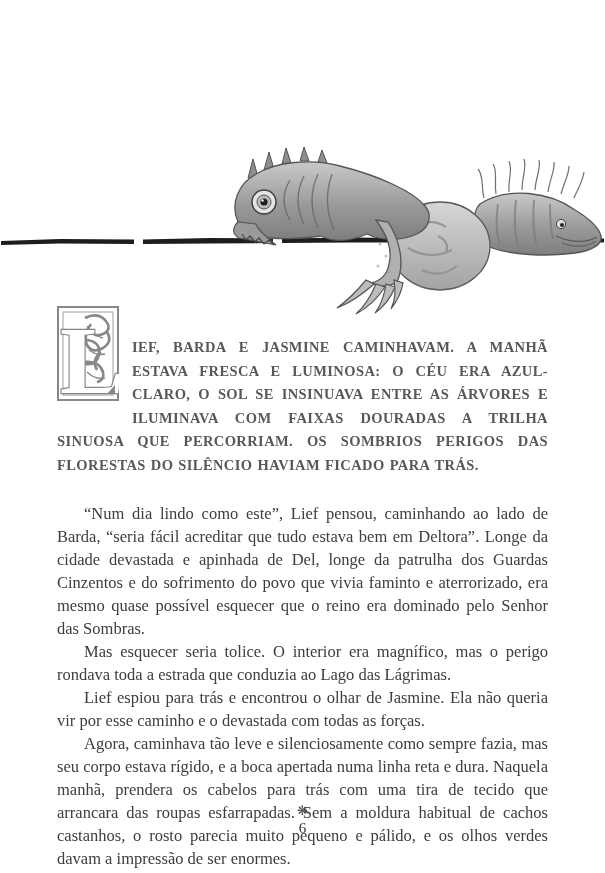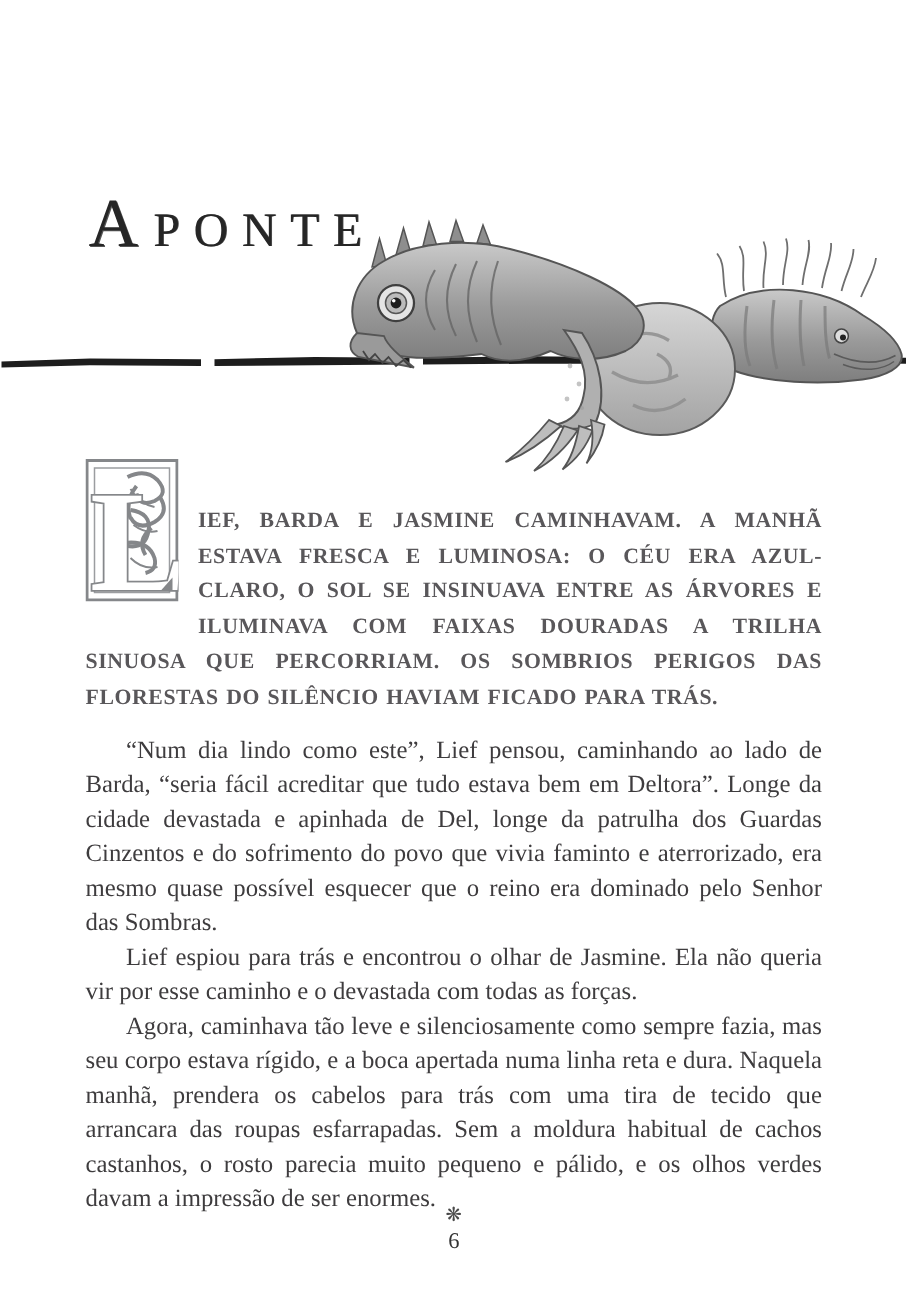--- a/index.html
+++ b/index.html
@@ -34,38 +34,35 @@
     font-size:14.5px;line-height:23.5px;letter-spacing:0.4px;word-spacing:1px;
     color:#59575a;text-align:justify;font-weight:bold;
   }
   .dropcap{
     float:left;width:62px;height:95px;margin:-30px 13px 6px 0;
   }
   .bodytext p{
     margin:0;text-indent:27px;font-size:16.5px;line-height:23px;
     text-align:justify;color:#3e3c3e;
   }
-  .bodytext{margin-top:11px;}
+  .bodytext{margin-top:25px;}
   
   .footer{
     position:absolute;left:0;top:804px;width:100%;text-align:center;z-index:3;
   }
   .footer .ornament{display:block;font-size:13px;line-height:14px;color:#4a4a4a;
     font-family:"DejaVu Sans",sans-serif;}
   .footer .page-number{display:block;font-size:15px;line-height:20px;color:#333;
     font-family:"Liberation Serif",serif;}
 </style>
 </head>
 <body>
 
 <div class="page">
 
-  <div class="chapter-title">
-    <span class="initial">A</span><span class="rest">PONTE</span>
-  </div>
 
   <svg class="rule-svg" width="605" height="16" viewBox="0 0 605 16">
     <path d="M1 7 L60 5 L134 5.5 L134 10 L60 9.5 L1 11 Z" fill="#1d1d1d"></path>
     <path d="M143 5.5 L210 4 L273 4.5 L273 9 L210 9.5 L143 10 Z" fill="#1d1d1d"></path>
     <path d="M282 4.5 L350 3.5 L408 4 L408 8.5 L350 8.5 L282 9 Z" fill="#1d1d1d"></path>
     <path d="M498 3.5 L560 4 L604 4.5 L604 8.5 L560 8 L498 7.5 Z" fill="#1d1d1d"></path>
   </svg>
 
   <svg class="creature-svg" width="377" height="172" viewBox="0 0 377 172">
     <defs>
@@ -182,20 +179,21 @@
           <path d="M30 66 q8 8 18 6"></path>
         </g>
 
         <text x="3" y="87" font-family="Liberation Serif, serif" font-size="96" fill="#ffffff" stroke="#85878a" stroke-width="2.4" paint-order="stroke">L</text>
         <polygon points="50,88 58,79 58,88" fill="#85878a"></polygon>
       </svg><span>IEF, BARDA E JASMINE CAMINHAVAM. A MANHÃ ESTAVA FRESCA E LUMINOSA: O CÉU ERA AZUL-CLARO, O SOL SE INSINUAVA ENTRE AS ÁRVORES E ILUMINAVA COM FAIXAS DOURADAS A TRILHA SINUOSA QUE PERCORRIAM. OS SOMBRIOS PERIGOS DAS FLORESTAS DO SILÊNCIO HAVIAM FICADO PARA TRÁS.</span>
     </p>
 
     <div class="bodytext">
       <p>“Num dia lindo como este”, Lief pensou, caminhando ao lado de Barda, “seria fácil acreditar que tudo estava bem em Deltora”. Longe da cidade devastada e apinhada de Del, longe da patrulha dos Guardas Cinzentos e do sofrimento do povo que vivia faminto e aterrorizado, era mesmo quase possível esquecer que o reino era dominado pelo Senhor das Sombras.</p>
+      <p>Mas esquecer seria tolice. O interior era magnífico, mas o perigo rondava toda a estrada que conduzia ao Lago das Lágrimas.</p>
       <p>Lief espiou para trás e encontrou o olhar de Jasmine. Ela não queria vir por esse caminho e o devastada com todas as forças.</p>
       <p>Agora, caminhava tão leve e silenciosamente como sempre fazia, mas seu corpo estava rígido, e a boca apertada numa linha reta e dura. Naquela manhã, prendera os cabelos para trás com uma tira de tecido que arrancara das roupas esfarrapadas. Sem a moldura habitual de cachos castanhos, o rosto parecia muito pequeno e pálido, e os olhos verdes davam a impressão de ser enormes.</p>
     </div>
   </div>
 
   <div class="footer">
     <span class="ornament">❋</span>
     <span class="page-number">6</span>
   </div>
 

